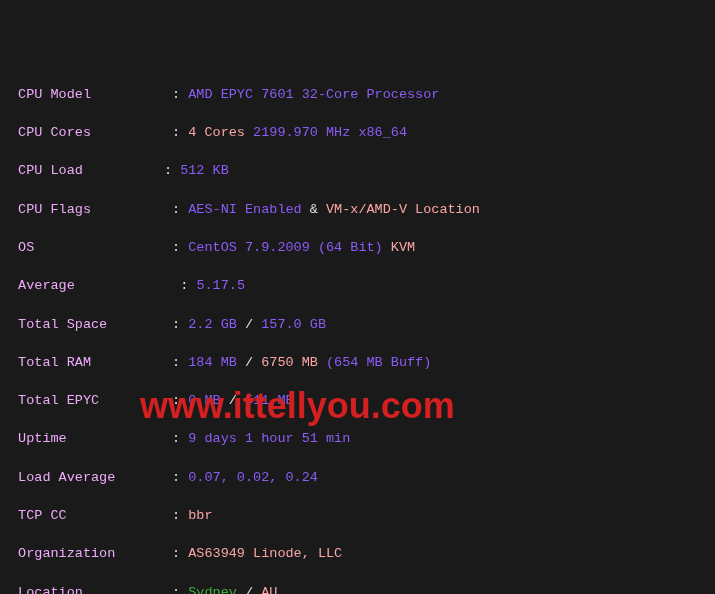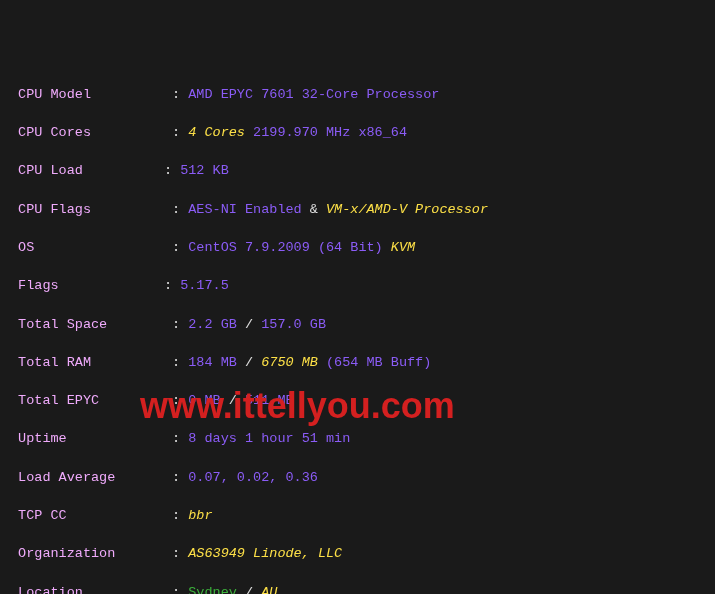--- a/index.html
+++ b/index.html
@@ -11,21 +11,21 @@
     color: #d0d0d0;
     padding: 8px 10px;
     width: 715px;
     white-space: pre;
     position: relative;
   }
   .row { display: block; }
   .label { color: #f0abfc; display: inline; }
   .colon { color: #e0e0e0; display: inline; }
   .cyan { color: #8b5cf6; }
-  .yellow { color: #fde047; font-style: italic; }
+  .yellow { color: #fca5a5; }
   .green { color: #3cb23c; }
   .white { color: #e0e0e0; }
   .watermark {
     position: absolute;
     top: 350px;
     left: 140px;
     font-family: Arial, Helvetica, sans-serif;
     font-size: 36px;
     font-weight: bold;
     color: #d42020;
@@ -36,28 +36,28 @@
   }
 </style>
 </head>
 <body>
 
 
 
 <div class="row"> <span class="label">CPU Model</span>          <span class="colon">:</span> <span class="cyan">AMD EPYC 7601 32-Core Processor</span></div>
 <div class="row"> <span class="label">CPU Cores</span>          <span class="colon">:</span> <span class="yellow">4 Cores</span> <span class="cyan">2199.970 MHz x86_64</span></div>
 <div class="row"> <span class="label">CPU Load</span>          <span class="colon">:</span> <span class="cyan">512 KB</span></div>
-<div class="row"> <span class="label">CPU Flags</span>          <span class="colon">:</span> <span class="cyan">AES-NI Enabled</span><span class="white"> &amp; </span><span class="yellow">VM-x/AMD-V Processor</span></div>
+<div class="row"> <span class="label">CPU Flags</span>          <span class="colon">:</span> <span class="cyan">AES-NI Enabled</span><span class="white"> &amp; </span><span class="yellow">VM-x/AMD-V Location</span></div>
 <div class="row"> <span class="label">OS</span>                 <span class="colon">:</span> <span class="cyan">CentOS 7.9.2009 (64 Bit)</span> <span class="yellow">KVM</span></div>
-<div class="row"> <span class="label">Flags</span>             <span class="colon">:</span> <span class="cyan">5.17.5</span></div>
+<div class="row"> <span class="label">Average</span>             <span class="colon">:</span> <span class="cyan">5.17.5</span></div>
 <div class="row"> <span class="label">Total Space</span>        <span class="colon">:</span> <span class="cyan">2.2 GB</span><span class="white"> / </span><span class="cyan">157.0 GB</span></div>
 <div class="row"> <span class="label">Total RAM</span>          <span class="colon">:</span> <span class="cyan">184 MB</span><span class="white"> / </span><span class="yellow">6750 MB</span><span class="cyan"> (654 MB Buff)</span></div>
 <div class="row"> <span class="label">Total EPYC</span>         <span class="colon">:</span> <span class="cyan">0 MB</span><span class="white"> / </span><span class="cyan">511 MB</span></div>
-<div class="row"> <span class="label">Uptime</span>             <span class="colon">:</span> <span class="cyan">8 days 1 hour 51 min</span></div>
-<div class="row"> <span class="label">Load Average</span>       <span class="colon">:</span> <span class="cyan">0.07, 0.02, 0.36</span></div>
+<div class="row"> <span class="label">Uptime</span>             <span class="colon">:</span> <span class="cyan">9 days 1 hour 51 min</span></div>
+<div class="row"> <span class="label">Load Average</span>       <span class="colon">:</span> <span class="cyan">0.07, 0.02, 0.24</span></div>
 <div class="row"> <span class="label">TCP CC</span>             <span class="colon">:</span> <span class="yellow">bbr</span></div>
 <div class="row"> <span class="label">Organization</span>       <span class="colon">:</span> <span class="yellow">AS63949 Linode, LLC</span></div>
 <div class="row"> <span class="label">Location</span>           <span class="colon">:</span> <span class="green">Sydney</span><span class="white"> / </span><span class="yellow">AU</span></div>
 
 
 
 
 
 
 

